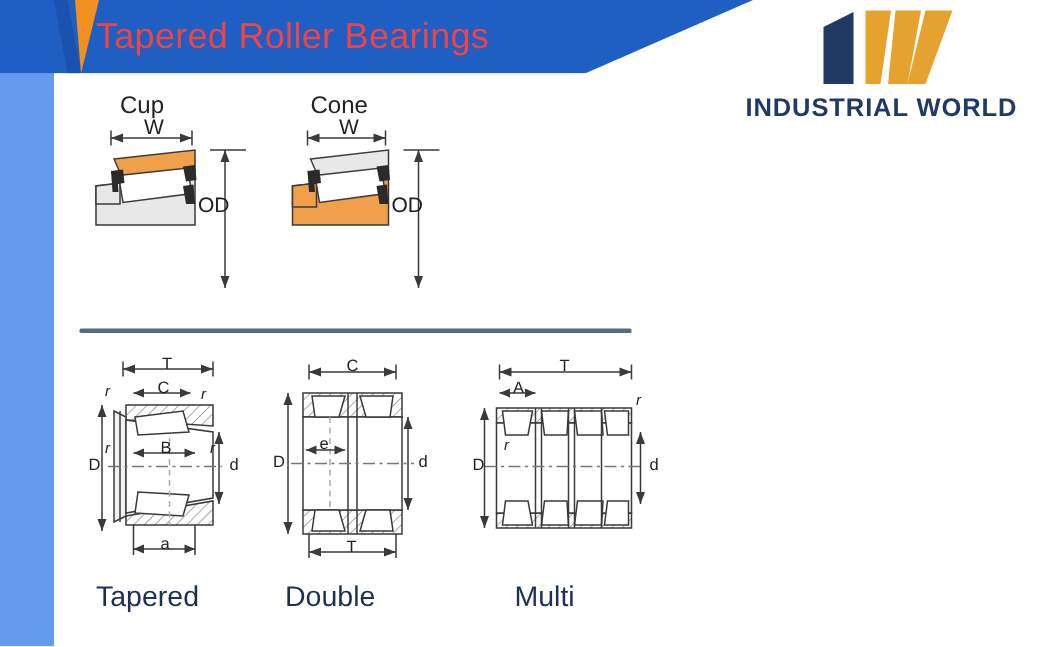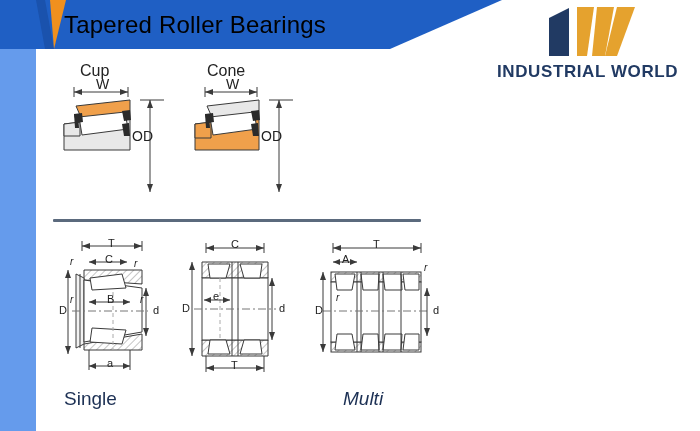--- a/index.html
+++ b/index.html
@@ -29,21 +29,21 @@
     background:#f0901e;
     clip-path:polygon(6px 0, 22px 0, 10px 49px);
   }
   .header-tri-dark{
     position:absolute;left:36px;top:0;width:18px;height:49px;
     background:#1a52ad;
     clip-path:polygon(0 0, 9px 0, 18px 49px, 9px 49px);
   }
   .header-title{
     position:absolute;left:64px;top:11px;
-    font-size:24px;color:#000000;letter-spacing:.2px;
+    font-size:24px;color:#ef4444;letter-spacing:.2px;
     white-space:nowrap;
   }
 
   
   .logo-wrap{position:absolute;left:497px;top:6px;width:200px;height:82px;}
   .logo-mark{position:absolute;left:50px;top:0;width:105px;height:52px;}
   .logo-text{
     position:absolute;left:0;top:56px;width:200px;
     font-size:17px;font-weight:bold;color:#213a63;letter-spacing:.6px;
     white-space:nowrap;
@@ -322,16 +322,17 @@
       <polygon points="112,104 109,96 115,96" fill="#3a3a3a"></polygon>
     </svg>
     <div class="dlabel" style="left:58px;top:6px;font-size:11px;">T</div>
     <div class="dlabel" style="left:27px;top:21px;font-size:11px;">A</div>
     <div class="dlabel" style="left:0px;top:72px;font-size:11px;">D</div>
     <div class="dlabel" style="left:118px;top:72px;font-size:11px;">d</div>
     <div class="dlabel" style="left:109px;top:30px;font-size:10px;font-style:italic;">r</div>
     <div class="dlabel" style="left:21px;top:60px;font-size:10px;font-style:italic;">r</div>
   </div>
 
-  <div class="caption" style="left:64px;top:388px;">Single</div>
-  <div class="caption" style="left:343px;top:388px;font-style:italic;">Multi</div>
+  <div class="caption" style="left:64px;top:388px;">Tapered</div>
+  <div class="caption" style="left:190px;top:388px;">Double</div>
+  <div class="caption" style="left:343px;top:388px;">Multi</div>
 
 </div>
 
 </body></html>

